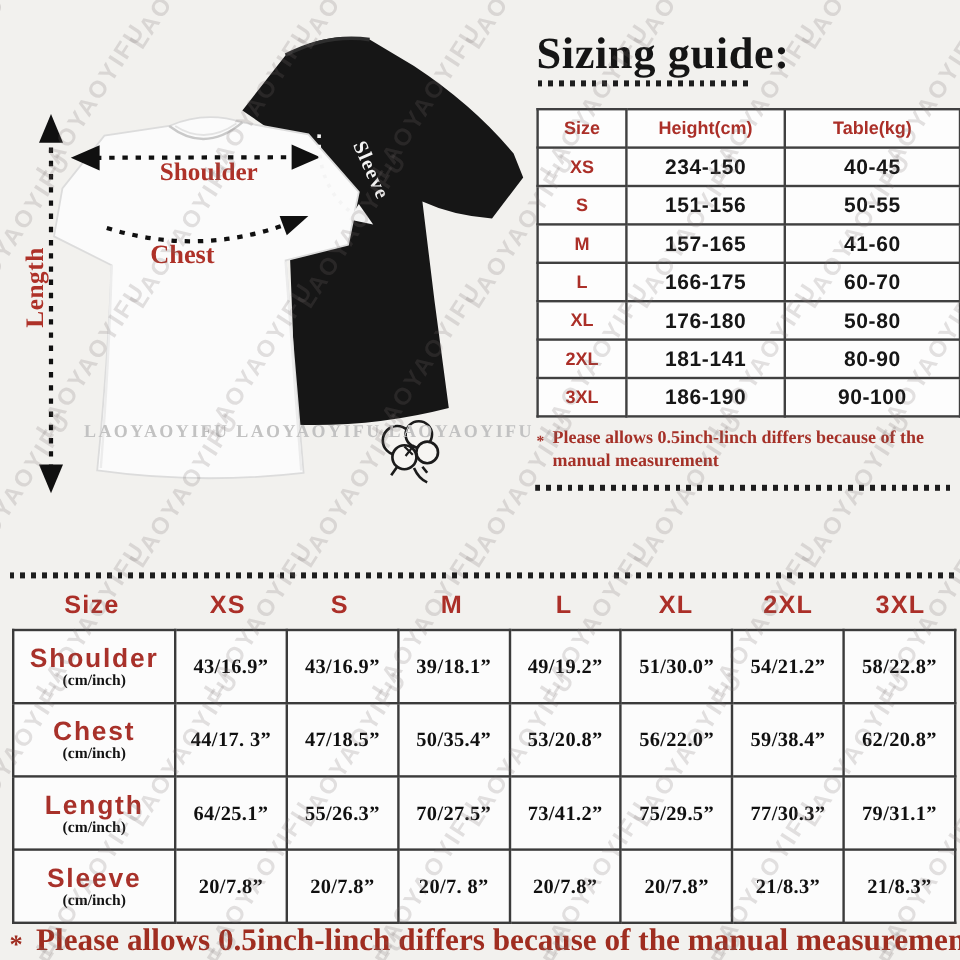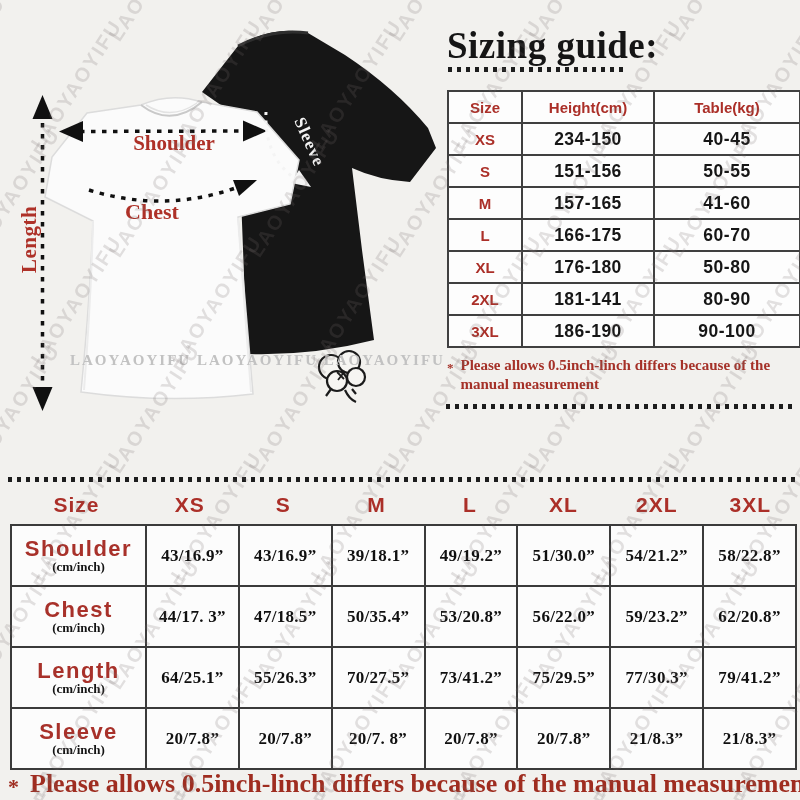--- a/index.html
+++ b/index.html
@@ -238,35 +238,35 @@
     <tr>
       <td class="st-label">
         <div class="row-label-name">Chest</div>
         <div class="row-label-unit">(cm/inch)</div>
       </td>
       <td class="st-val">44/17. 3”</td>
       <td class="st-val">47/18.5”</td>
       <td class="st-val">50/35.4”</td>
       <td class="st-val">53/20.8”</td>
       <td class="st-val">56/22.0”</td>
-      <td class="st-val">59/23.2”</td>
+      <td class="st-val">59/38.4”</td>
       <td class="st-val">62/20.8”</td>
     </tr>
     <tr>
       <td class="st-label">
         <div class="row-label-name">Length</div>
         <div class="row-label-unit">(cm/inch)</div>
       </td>
       <td class="st-val">64/25.1”</td>
       <td class="st-val">55/26.3”</td>
       <td class="st-val">70/27.5”</td>
       <td class="st-val">73/41.2”</td>
       <td class="st-val">75/29.5”</td>
       <td class="st-val">77/30.3”</td>
-      <td class="st-val">79/41.2”</td>
+      <td class="st-val">79/31.1”</td>
     </tr>
     <tr>
       <td class="st-label">
         <div class="row-label-name">Sleeve</div>
         <div class="row-label-unit">(cm/inch)</div>
       </td>
       <td class="st-val">20/7.8”</td>
       <td class="st-val">20/7.8”</td>
       <td class="st-val">20/7. 8”</td>
       <td class="st-val">20/7.8”</td>

